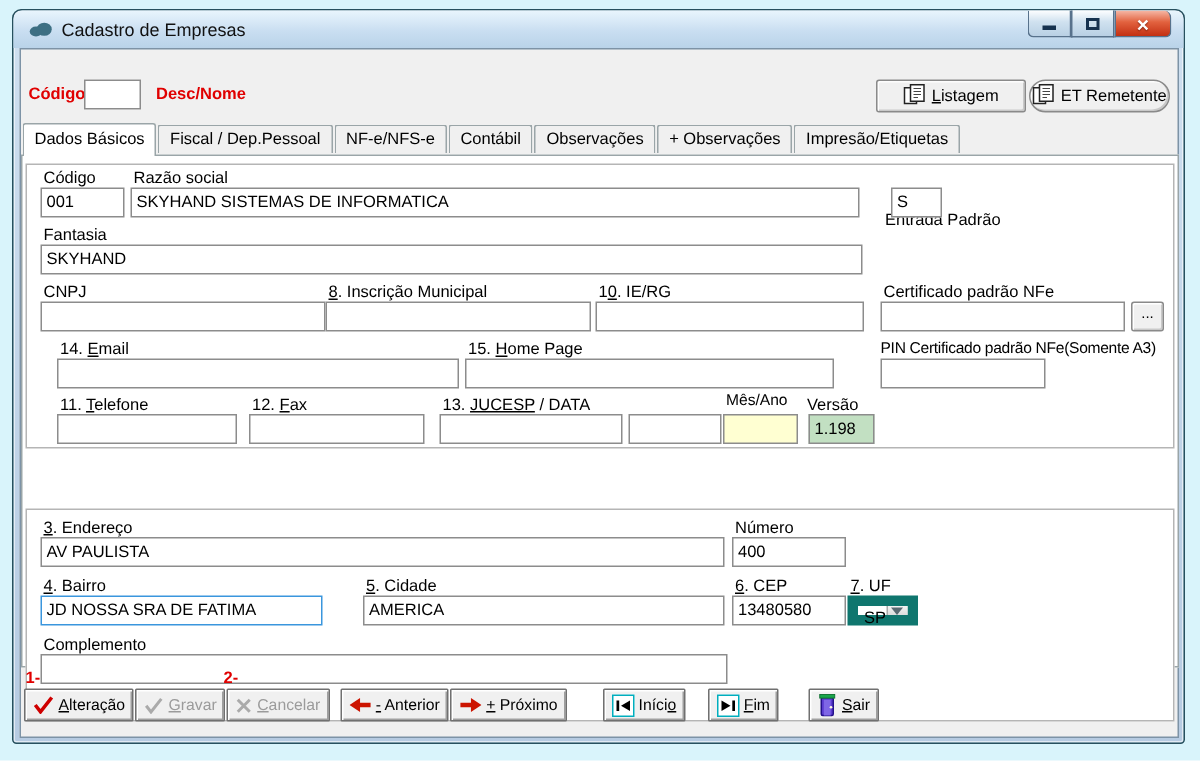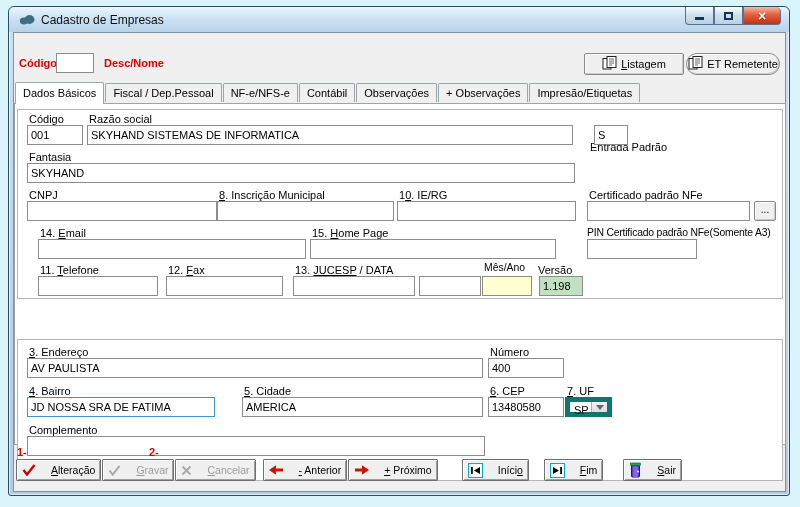--- a/index.html
+++ b/index.html
@@ -90,31 +90,31 @@
 
   .inp.focused { border:1px solid #3a96dd; }
   .inp.mesano { background:#ffffd2; }
   .inp.versao { background:#c2e0c2; display:flex; align-items:center; }
 
   .browse-btn {
     position:absolute; width:22px; height:20px; background:#f0f0f0;
     border:1px solid #8a8a8a; border-radius:2px; font-size:10px; line-height:16px; text-align:center;
     box-shadow: inset 1px 1px 0 #fff, inset -1px -1px 0 #c9c9c9; cursor:default;
   }
-  .combo { position:absolute; width:47px; height:20px; background:#fff; border:5px solid #0f766e; display:flex; }
+  .combo { position:absolute; width:47px; height:20px; background:#fff; border:7px solid #0f766e; display:flex; }
   .combo .val { flex:1; padding:2px 0 0 4px; }
   .combo .drop { width:16px; background:linear-gradient(#f4f4f4,#dcdcdc); border-left:1px solid #aaa;
     display:flex; align-items:center; justify-content:center; }
   .combo .arrow { width:0; height:0; border:4px solid transparent; border-top:5px solid #5a6a72; margin-top:4px; }
 
   
   .footer-mark { position:absolute; color:#e00000; font-weight:bold; }
   .btnrow { position:absolute; left:2px; top:426px; display:flex; }
   .fbtn {
-    height:22px; display:flex; align-items:center; justify-content:center; gap:15px;
+    height:22px; display:flex; align-items:center; justify-content:center; gap:3px;
     padding:0 5px; background:#f0f0f0; border:1px solid #707070; border-radius:1px;
     box-shadow: inset 1px 1px 0 #fff, inset -1px -1px 0 #9f9f9f;
     font-size:10.5px; white-space:nowrap; margin-right:1px; cursor:default;
   }
   .fbtn.disabled { color:#9b9b9b; }
   .fbtn .icon { display:inline-flex; }
   .m6 { margin-left:6px; } .m5 { margin-left:23px; } .m14 { margin-left:14px; } .m19 { margin-left:19px; }
   .media-ic { width:15px; height:15px; background:#fff; border:1px solid #00aebe;
     display:flex; align-items:center; justify-content:center; }
 </style>

